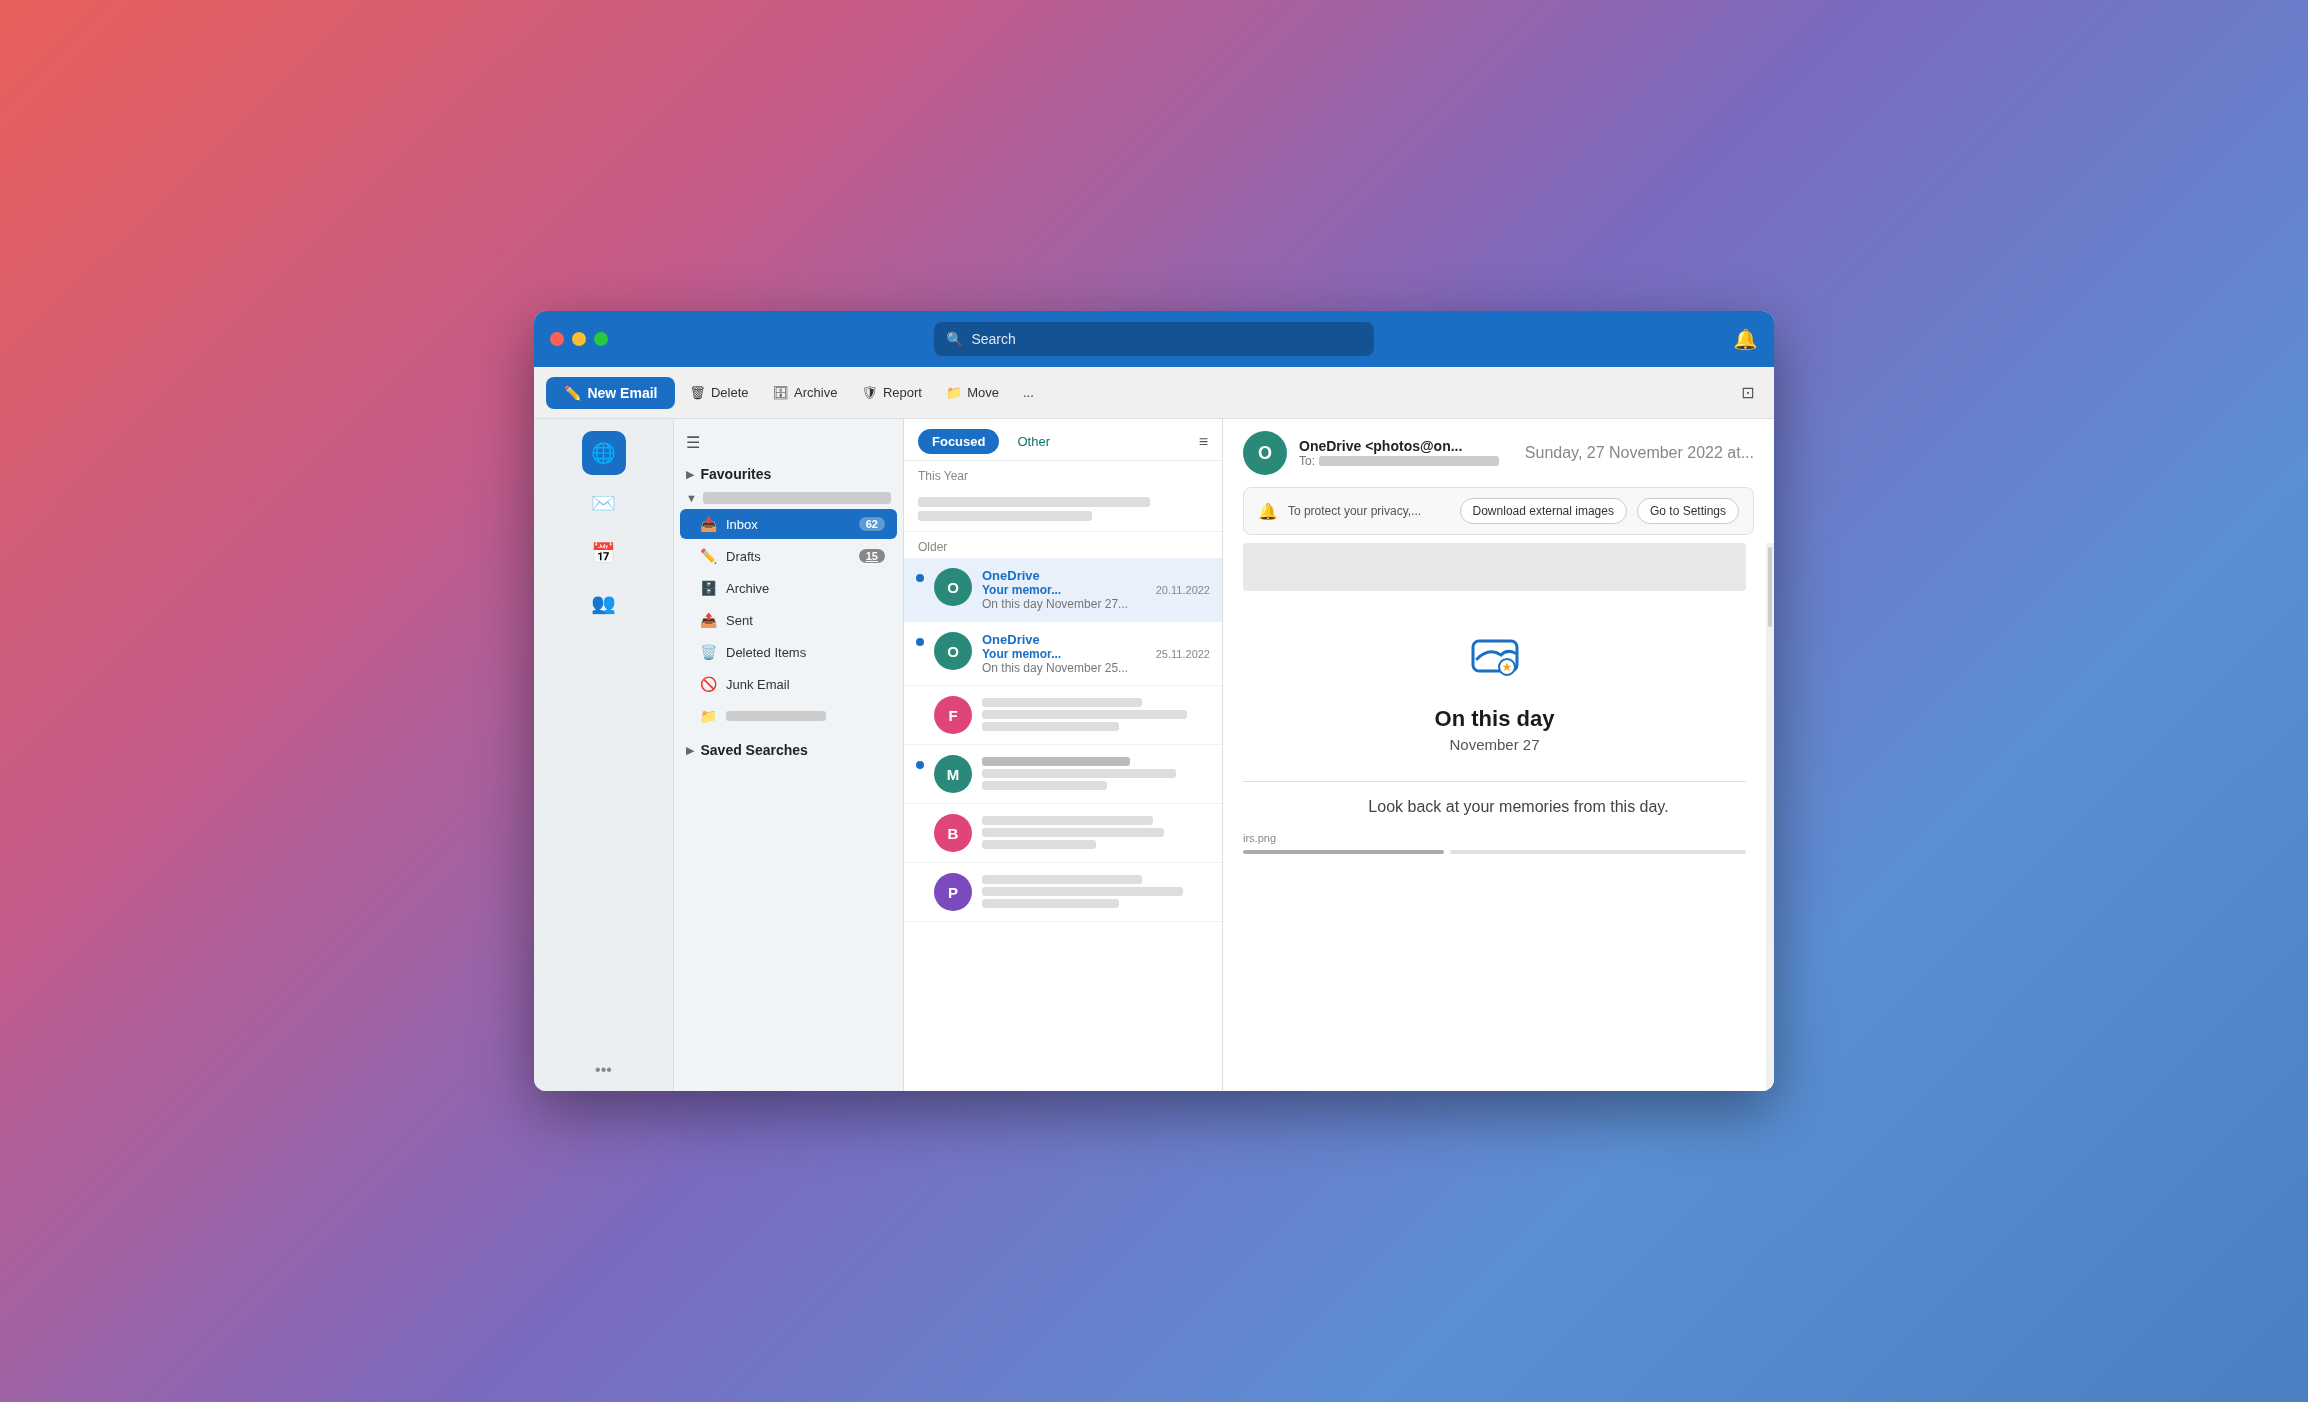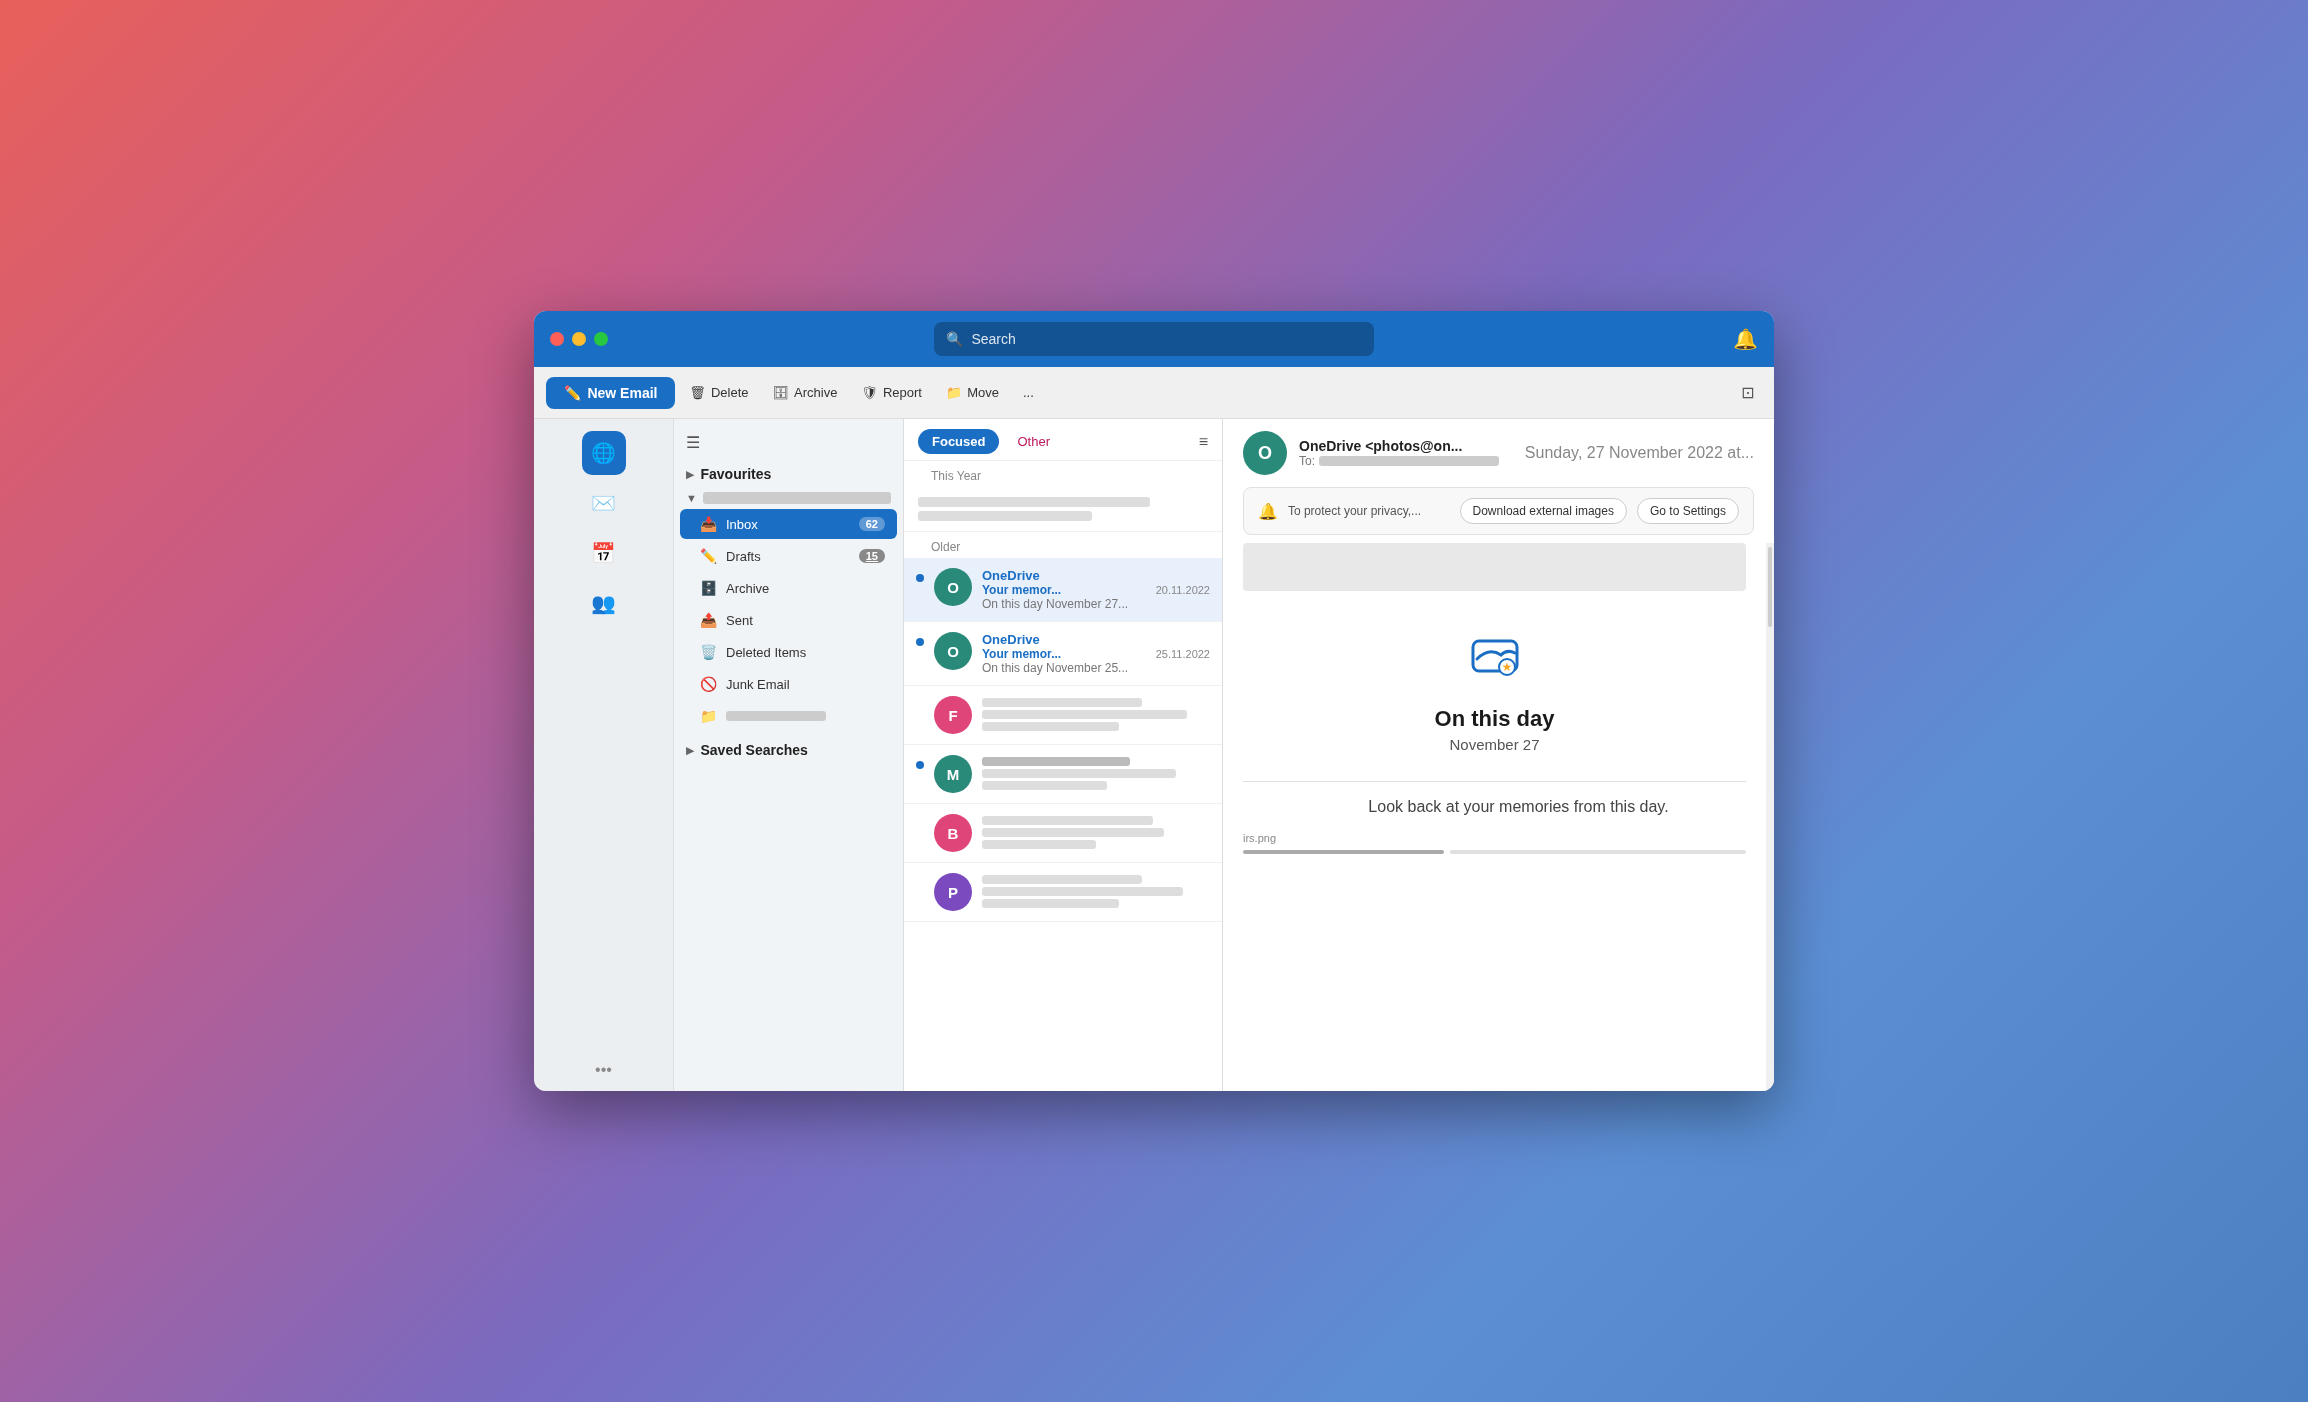--- a/index.html
+++ b/index.html
@@ -263,33 +263,32 @@
       font-size: 13px;
       cursor: pointer;
       border: none;
       background: transparent;
     }
     .tab-btn.active {
       background: #1a6fc4;
       color: white;
       font-weight: 600;
     }
-    .tab-btn.inactive { color: #be185d; }
+    .tab-btn.inactive { color: #0f766e; }
     .tab-filter {
       margin-left: auto;
       font-size: 16px;
       color: #555;
       cursor: pointer;
     }
     .email-section-label {
       padding: 8px 14px 4px;
       font-size: 12px;
       color: #888;
       font-weight: 500;
-      margin-left: 13px;
     }
     .email-item {
       display: flex;
       align-items: flex-start;
       padding: 10px 12px;
       gap: 10px;
       cursor: pointer;
       border-bottom: 1px solid #f0f0f0;
       position: relative;
     }

